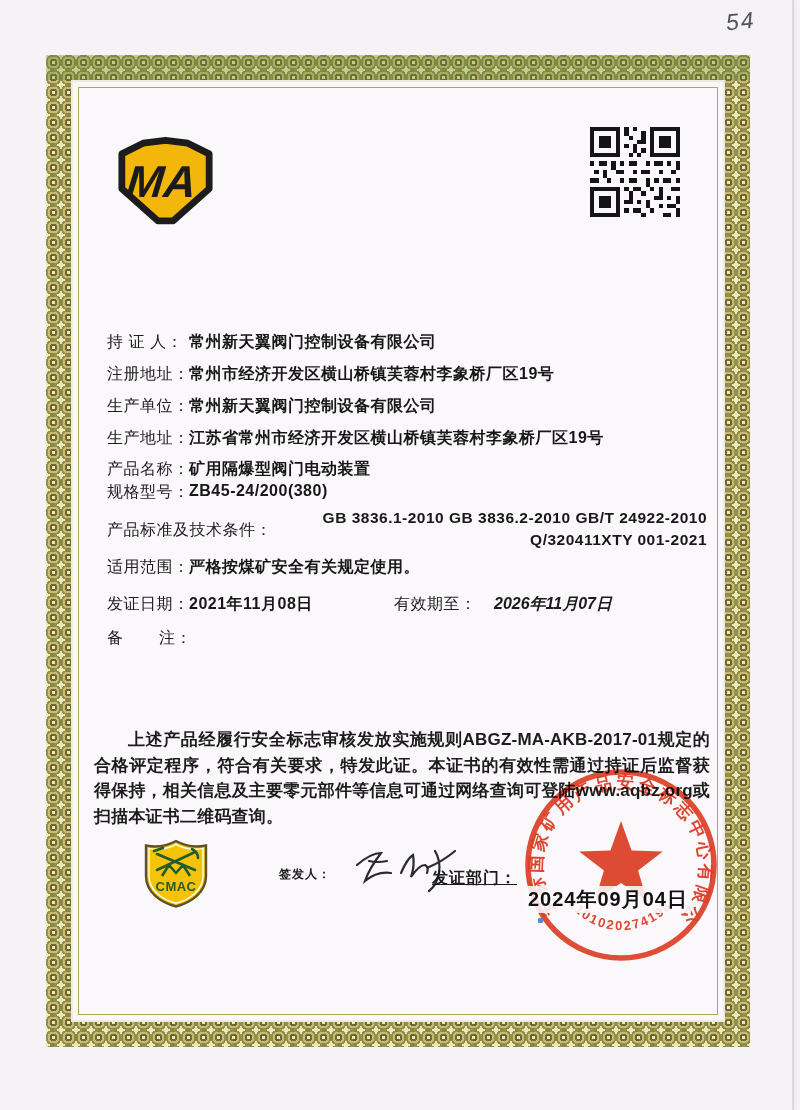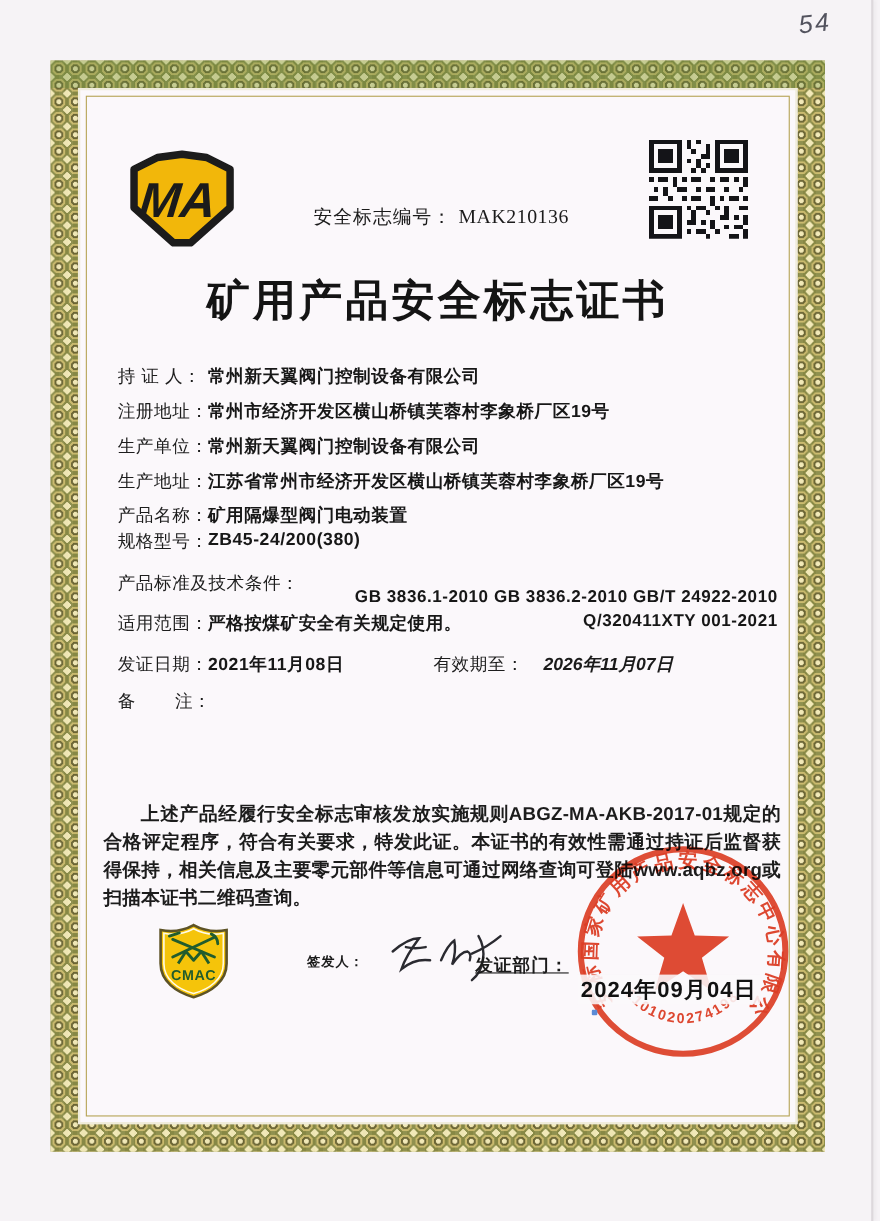--- a/index.html
+++ b/index.html
@@ -33,21 +33,21 @@
   .cert-no .num{font-family:"Liberation Serif","DejaVu Serif",serif;font-size:18px;letter-spacing:.5px;}
   .qr{position:absolute;left:517px;top:45px;width:90px;height:90px;}
   .title{position:absolute;left:0;top:164px;width:100%;text-align:center;font-size:39px;font-weight:bold;letter-spacing:3px;color:#141414;font-family:"Liberation Serif","DejaVu Serif",serif;}
 
   
   .row{position:absolute;left:34px;font-size:16px;white-space:nowrap;}
   .row .lbl{color:#1d1d1d;letter-spacing:.5px;}
   .row .val{position:absolute;left:82px;top:0;font-weight:bold;color:#171717;letter-spacing:.5px;text-align:right;}
   .r0{top:250px}.r1{top:282px}.r2{top:314px}.r3{top:346px}.r4{top:377px}.r5{top:400px}
   .r6{top:438px}
-  .r6 .val{left:160px;top:-13px;width:440px;white-space:normal;font-family:"Liberation Sans",sans-serif;line-height:22px;font-size:15.5px;margin-top:25px;}
+  .r6 .val{left:160px;top:-13px;width:440px;white-space:normal;font-family:"Liberation Sans",sans-serif;line-height:22px;font-size:15.5px;}
   .r7{top:475px}
   .rowdates{top:512px}
   .rowdates .lbl2{position:absolute;left:287px;top:0;}
   .rowdates .val2{position:absolute;left:387px;top:0;font-weight:bold;font-style:italic;}
   .rowremark{top:546px}
   .rowremark .lblR{position:absolute;left:52px;top:0;}
 
   
   .statement{
     position:absolute;left:21px;top:645px;width:616px;font-size:17px;line-height:25.5px;
@@ -70,24 +70,20 @@
 <div class="page-num">54</div>
 
 <div class="frame">
   <div class="inner">
 
     <svg class="ma-logo" viewBox="0 0 100 92">
       <polygon points="50,4 73,7 95,18 95,54 58,87 42,87 5,54 5,18 27,7" fill="#f2b70a" stroke="#1c1c1c" stroke-width="7" stroke-linejoin="round"></polygon>
       <text x="51" y="63" text-anchor="middle" font-size="46" font-weight="bold" font-style="italic" font-family="Liberation Sans, sans-serif" fill="#1b1b1b" transform="skewX(-6)">MA</text>
     </svg>
 
-    <div class="cert-no">
-      <span>安全标志编号：</span>
-      <span class="num">MAK210136</span>
-    </div>
 
     <svg class="qr" viewBox="0 0 21 21" shape-rendering="crispEdges">
       <rect width="21" height="21" fill="#fbf8fb"></rect>
       <g fill="#141418">
         <rect x="0" y="0" width="7" height="7"></rect>
           <rect x="14" y="0" width="7" height="7"></rect>
           <rect x="0" y="14" width="7" height="7"></rect>
         <rect x="1" y="1" width="5" height="5" fill="#fbf8fb"></rect>
           <rect x="15" y="1" width="5" height="5" fill="#fbf8fb"></rect>
           <rect x="1" y="15" width="5" height="5" fill="#fbf8fb"></rect>
@@ -98,21 +94,20 @@
                  M0,8h1v1h-1z M2,8h2v1h-2z M5,8h1v2h-1z M7,8h1v1h-1z M9,8h2v1h-2z M13,8h1v1h-1z M15,8h2v1h-2z M18,8h1v1h-1z M20,8h1v2h-1z
                  M1,10h1v1h-1z M3,10h1v2h-1z M6,10h2v1h-2z M10,10h1v1h-1z M12,10h2v1h-2z M16,10h1v1h-1z M19,10h1v1h-1z
                  M0,12h2v1h-2z M4,12h1v1h-1z M7,12h1v1h-1z M9,12h2v1h-2z M13,12h1v2h-1z M15,12h1v1h-1z M17,12h2v1h-2z M20,12h1v1h-1z
                  M8,14h1v1h-1z M10,14h2v1h-2z M14,14h1v1h-1z M16,14h1v2h-1z M19,14h2v1h-2z
                  M9,15h1v2h-1z M12,15h1v1h-1z M15,16h2v1h-2z M18,16h1v1h-1z M20,16h1v2h-1z
                  M8,17h2v1h-2z M11,17h1v1h-1z M13,17h1v2h-1z M16,18h1v1h-1z M18,18h2v1h-2z
                  M8,19h1v1h-1z M10,19h2v1h-2z M14,19h1v1h-1z M12,20h1v1h-1z M17,20h2v1h-2z M20,19h1v2h-1z"></path>
       </g>
     </svg>
 
-    <div class="title">矿用产品安全标志证书</div>
 
     <div class="row r0">
       <span class="lbl">持 证 人：</span>
       <span class="val">常州新天翼阀门控制设备有限公司</span>
     </div>
     <div class="row r1">
       <span class="lbl">注册地址：</span>
       <span class="val">常州市经济开发区横山桥镇芙蓉村李象桥厂区19号</span>
     </div>
     <div class="row r2">

